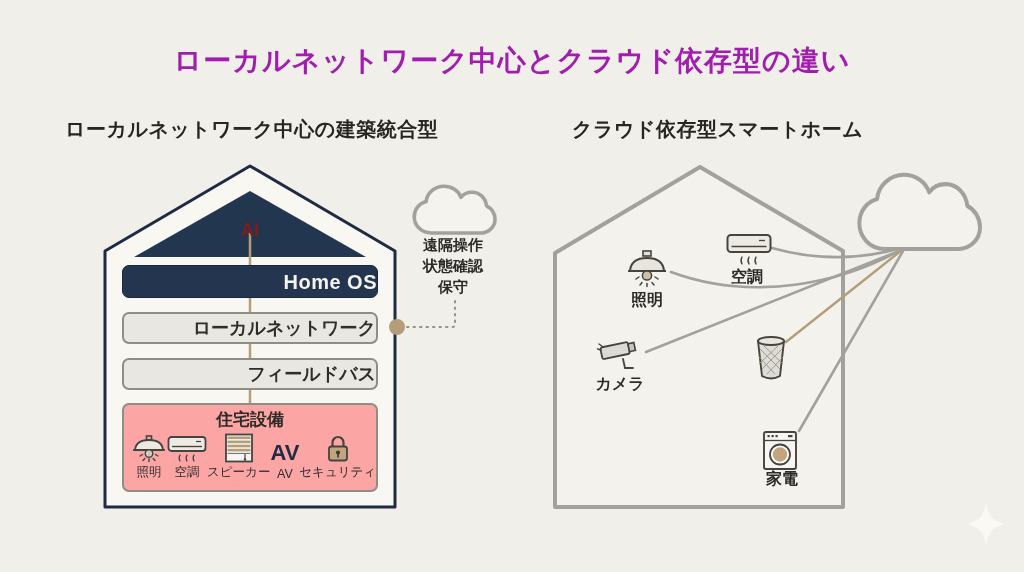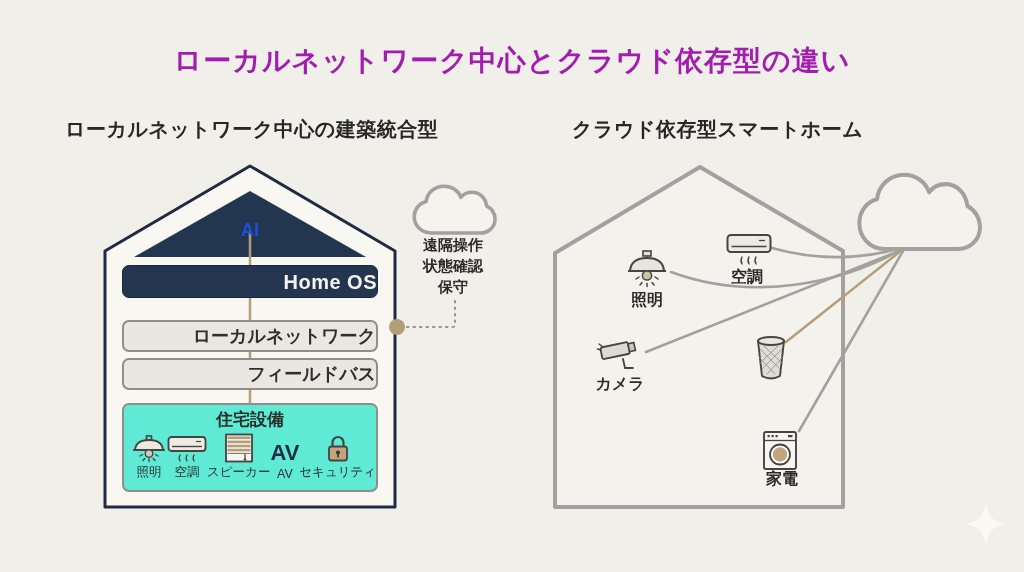--- a/index.html
+++ b/index.html
@@ -27,29 +27,29 @@
   }
   .bar-os{
     top:265px;height:33px;line-height:33px;background:#243550;
     color:#f4f3ee;font-size:20px;font-weight:700;letter-spacing:0.5px;
     border:1px solid #1a2740;
   }
   .bar-gray{
     background:#e9e7e1;border:2px solid #8f8d87;color:#2e2e2a;
     font-size:18px;font-weight:600;
   }
-  .bar-network{top:312px;height:32px;line-height:28px;margin-top:8px;}
+  .bar-network{top:312px;height:32px;line-height:28px;}
   .bar-fieldbus{top:358px;height:32px;line-height:28px;}
   .ai-label{
     left:225px;top:220px;width:50px;text-align:center;
-    color:#1d4ed8;font-size:18px;font-weight:600;
+    color:#7f1d1d;font-size:18px;font-weight:600;
   }
   .equipment-box{
     left:122px;top:403px;width:256px;height:89px;
-    background:#5eead4;border:2px solid #8f8d87;border-radius:7px;
+    background:#fca5a5;border:2px solid #8f8d87;border-radius:7px;
     box-sizing:border-box;
   }
   .equipment-title{
     text-align:center;font-size:17px;font-weight:700;color:#2b2b28;
     margin-top:3px;
   }
   .equipment-row{
     display:flex;justify-content:space-between;align-items:flex-end;
     padding:2px 7px 0 7px;
   }

